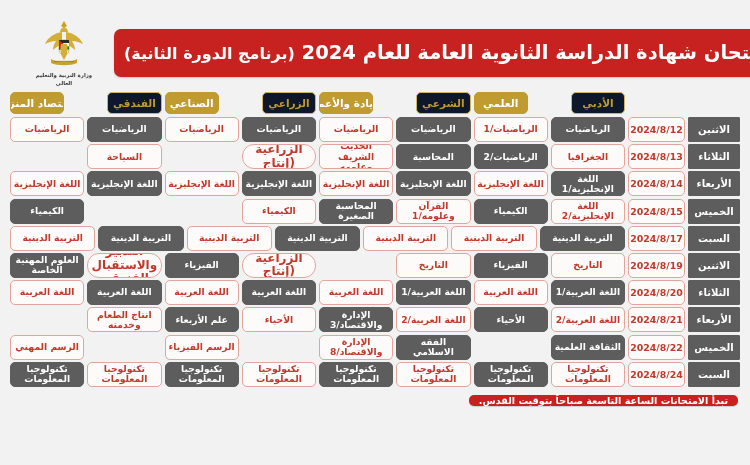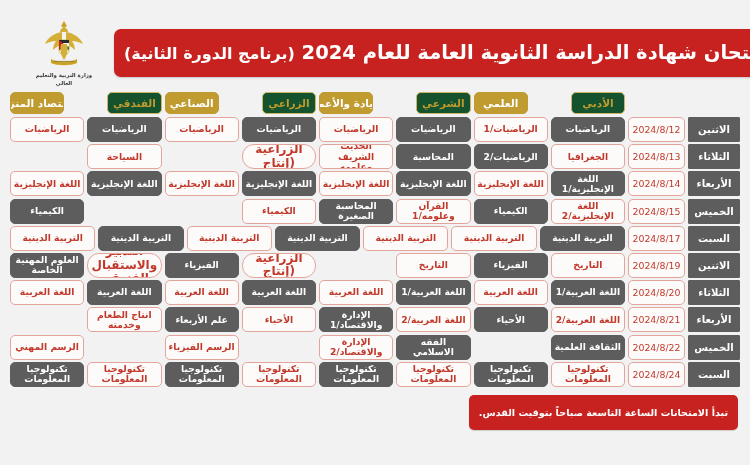--- a/index.html
+++ b/index.html
@@ -82,21 +82,21 @@
     display:flex;
     align-items:center;
     justify-content:center;
     text-align:center;
     line-height:1;
     box-sizing:border-box;
     white-space:nowrap;
     overflow:hidden;
   }
   .colhead.fill{background:#bf9b30;color:#ffffff;border:1px solid #bf9b30;}
-  .colhead.open{background:#14532d;color:#bf9b30;border:1px solid #cdb464;margin-left:40px;}
+  .colhead.open{background:#0f172a;color:#bf9b30;border:1px solid #cdb464;margin-left:40px;}
   .colhead.spacer-date{
     flex:0 0 112px;
     background:transparent;border:none;
   }
 
   
   .table{
     padding:3px 10px 0 10px;
     box-sizing:border-box;
   }
@@ -133,40 +133,40 @@
     border-radius:1px;
     font-size:10px;font-weight:bold;
     display:flex;align-items:center;justify-content:center;
     box-sizing:border-box;
   }
   .datecell{
     flex:0 0 57px;
     background:#fdfbfa;color:#c0392b;
     border:1px solid #e3a49b;
     border-radius:5px;
-    font-size:9.4px;font-weight:normal;
+    font-size:9.4px;font-weight:bold;
     display:flex;align-items:center;justify-content:center;
     box-sizing:border-box;
     direction:ltr;
   }
 
   
   .footer{
     display:flex;
     justify-content:flex-start;
     padding:6px 12px 0 0;
     box-sizing:border-box;
   }
   .footer-note{
     background:#c7221f;
     color:#fff;
     font-size:9.6px;
     font-weight:bold;
     border-radius:5px;
-    padding:12px 10px;
+    padding:0 10px;
     line-height:1.2;
     box-shadow:0 1px 1px rgba(0,0,0,.15);
   }
 </style>
 </head>
 <body>
 
 <div class="page">
 
   <div class="header">
@@ -298,33 +298,33 @@
         <div class="cell light">اللغة العربية</div>
         <div class="cell dark">اللغة العربية</div>
         <div class="cell light">اللغة العربية</div>
       </div>
       <div class="trow">
         <div class="daycell">الأربعاء</div>
         <div class="datecell">2024/8/21</div>
         <div class="cell light">اللغة العربية/2</div>
         <div class="cell dark">الأحياء</div>
         <div class="cell light">اللغة العربية/2</div>
-        <div class="cell dark">الإدارة والاقتصاد/1</div>
+        <div class="cell dark">الإدارة والاقتصاد/3</div>
         <div class="cell light">الأحياء</div>
         <div class="cell dark">علم الأربعاء</div>
         <div class="cell light">انتاج الطعام وخدمته</div>
         <div class="cell empty"></div>
       </div>
       <div class="trow">
         <div class="daycell">الخميس</div>
         <div class="datecell">2024/8/22</div>
         <div class="cell dark">الثقافة العلمية</div>
         <div class="cell empty"></div>
         <div class="cell dark">الفقه الاسلامي</div>
-        <div class="cell light">الإدارة والاقتصاد/2</div>
+        <div class="cell light">الإدارة والاقتصاد/8</div>
         <div class="cell empty"></div>
         <div class="cell light">الرسم الفيزياء</div>
         <div class="cell empty"></div>
         <div class="cell light">الرسم المهني</div>
       </div>
       <div class="trow">
         <div class="daycell">السبت</div>
         <div class="datecell">2024/8/24</div>
         <div class="cell light">تكنولوجيا المعلومات</div>
         <div class="cell dark">تكنولوجيا المعلومات</div>

